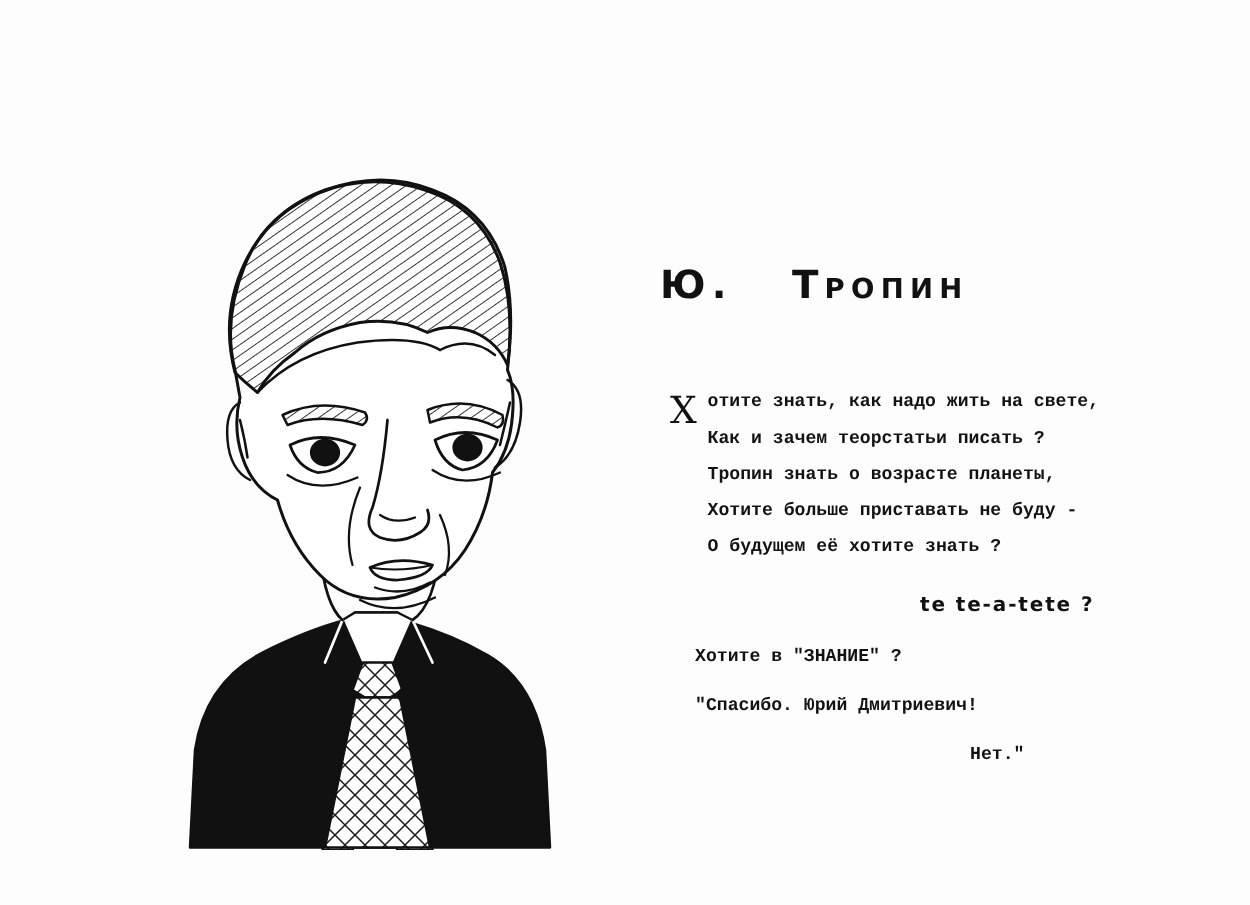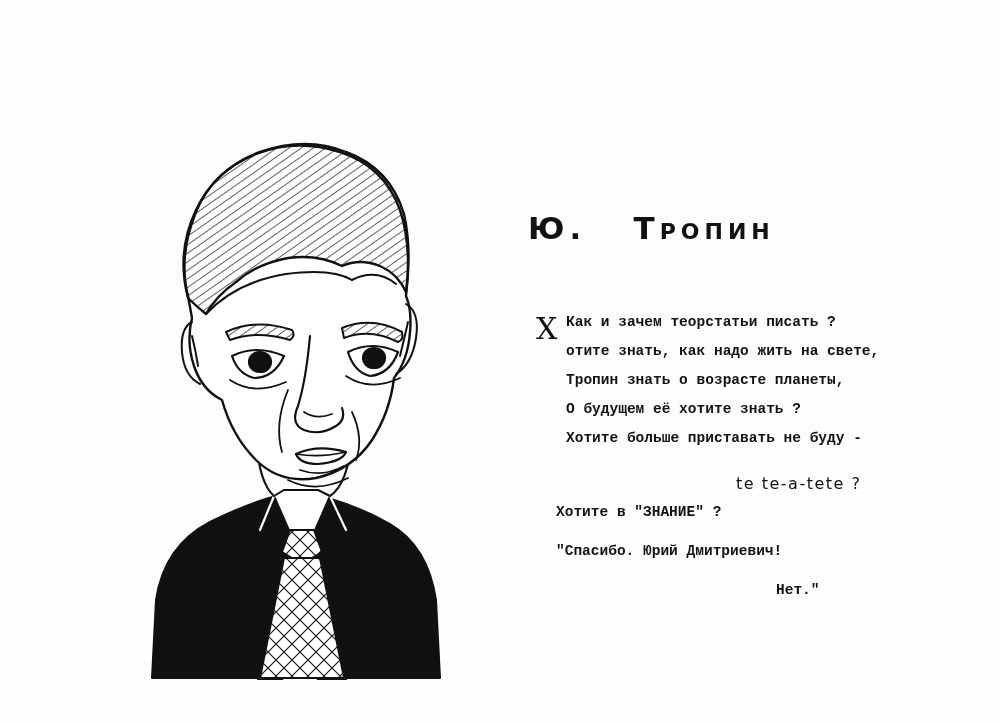--- a/index.html
+++ b/index.html
@@ -82,22 +82,23 @@
     padding-left: 58px;
   }
   .line.indent-0 {
     padding-left: 58px;
   }
   .line.tete {
     padding-left: 228px;
     font-family: "DejaVu Sans", sans-serif;
     font-size: 16px;
     letter-spacing: 1.5px;
-    font-weight: 400;
+    font-weight: 700;
     margin-top: 16px;
+    margin-bottom: 14px;
   }
   .line.left-edge {
     padding-left: 48px;
   }
   .line.right-shift {
     padding-left: 218px;
   }
   .line.right-shift2 {
     padding-left: 268px;
   }
@@ -188,25 +189,25 @@
       </g>
     </svg>
   </div>
 
   <div id="poem-area">
     <h1 id="author-name">Ю.   Тропин</h1>
 
     <div class="poem-body">
       <span class="drop-cap">Х</span>
 
+      <div class="line first">отите знать, как надо жить на свете,</div>
       <div class="line indent-0">Как и зачем теорстатьи писать ?</div>
-      <div class="line first">отите знать, как надо жить на свете,</div>
       <div class="line indent-0">Тропин знать о возрасте планеты,</div>
+      <div class="line indent-0">Хотите больше приставать не буду -</div>
       <div class="line indent-0">О будущем её хотите знать ?</div>
-      <div class="line indent-0">Хотите больше приставать не буду -</div>
       <div class="line tete">te te-a-tete ?</div>
       <div class="line left-edge">Хотите в "ЗНАНИЕ" ?</div>
       <div class="spacer-sm"></div>
       <div class="line left-edge">"Спасибо. Юрий Дмитриевич!</div>
       <div class="spacer-sm"></div>
       <div class="line right-shift2">Нет."</div>
     </div>
   </div>
 
 </div>

